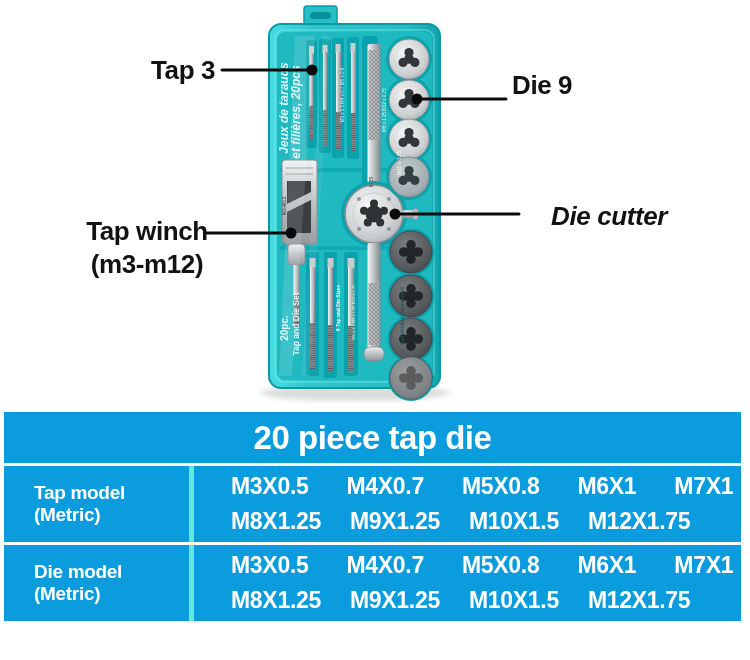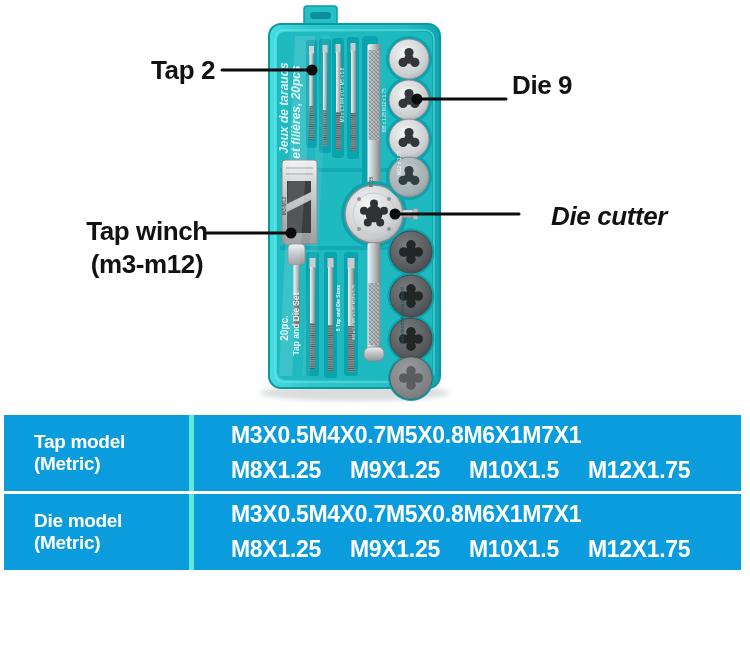--- a/index.html
+++ b/index.html
@@ -21,21 +21,21 @@
   .spec-body{margin-top:3px;}
   .spec-row{display:flex;background:var(--table-blue,#0a9cdd);box-sizing:border-box;}
   .spec-row.r1{height:76px;}
   .spec-row.r2{height:76px;margin-top:3px;}
   .row-label{width:190px;flex:0 0 190px;border-right:5px solid #5eead4;display:flex;
              align-items:center;box-sizing:border-box;padding-left:30px;
              font-size:19px;font-weight:700;letter-spacing:-0.3px;}
   .row-values{flex:1;display:flex;flex-direction:column;justify-content:space-evenly;
               padding-left:37px;box-sizing:border-box;}
   .vals{display:flex;font-size:23px;font-weight:700;letter-spacing:-0.3px;}
-  .vals.l1{}
+  .vals.l1{gap:38px;}
   .vals.l2{gap:29px;}
 </style>
 </head>
 <body>
 
 <div class="stage">
 
   <div class="photo">
     <svg width="750" height="410" viewBox="0 0 750 410">
       <defs>
@@ -226,32 +226,33 @@
         <line x1="395" y1="214" x2="519" y2="214"></line>
       </g>
       <g fill="#0b0b0b">
         <circle cx="312" cy="70" r="5.5"></circle>
         <circle cx="417" cy="99" r="5.5"></circle>
         <circle cx="291" cy="233" r="5.5"></circle>
         <circle cx="395" cy="214" r="5.5"></circle>
       </g>
     </svg>
 
-    <div class="callout tap9">Tap 2</div>
+    <div class="callout tap9">Tap 3</div>
     <div class="callout die9">Die 9</div>
     <div class="callout tapwinch">
       <div>Tap winch</div>
       <div>(m3-m12)</div>
     </div>
     <div class="callout diecutter">
       <div>Die cutter</div>
     </div>
   </div>
 
   <div class="spec-table">
+    <div class="spec-header">20 piece tap die</div>
     <div class="spec-body">
 
       <div class="spec-row r1">
         <div class="row-label">Tap model (Metric)</div>
         <div class="row-values">
           <div class="vals l1">
             <span>M3X0.5</span>
             <span>M4X0.7</span>
             <span>M5X0.8</span>
             <span>M6X1</span>

